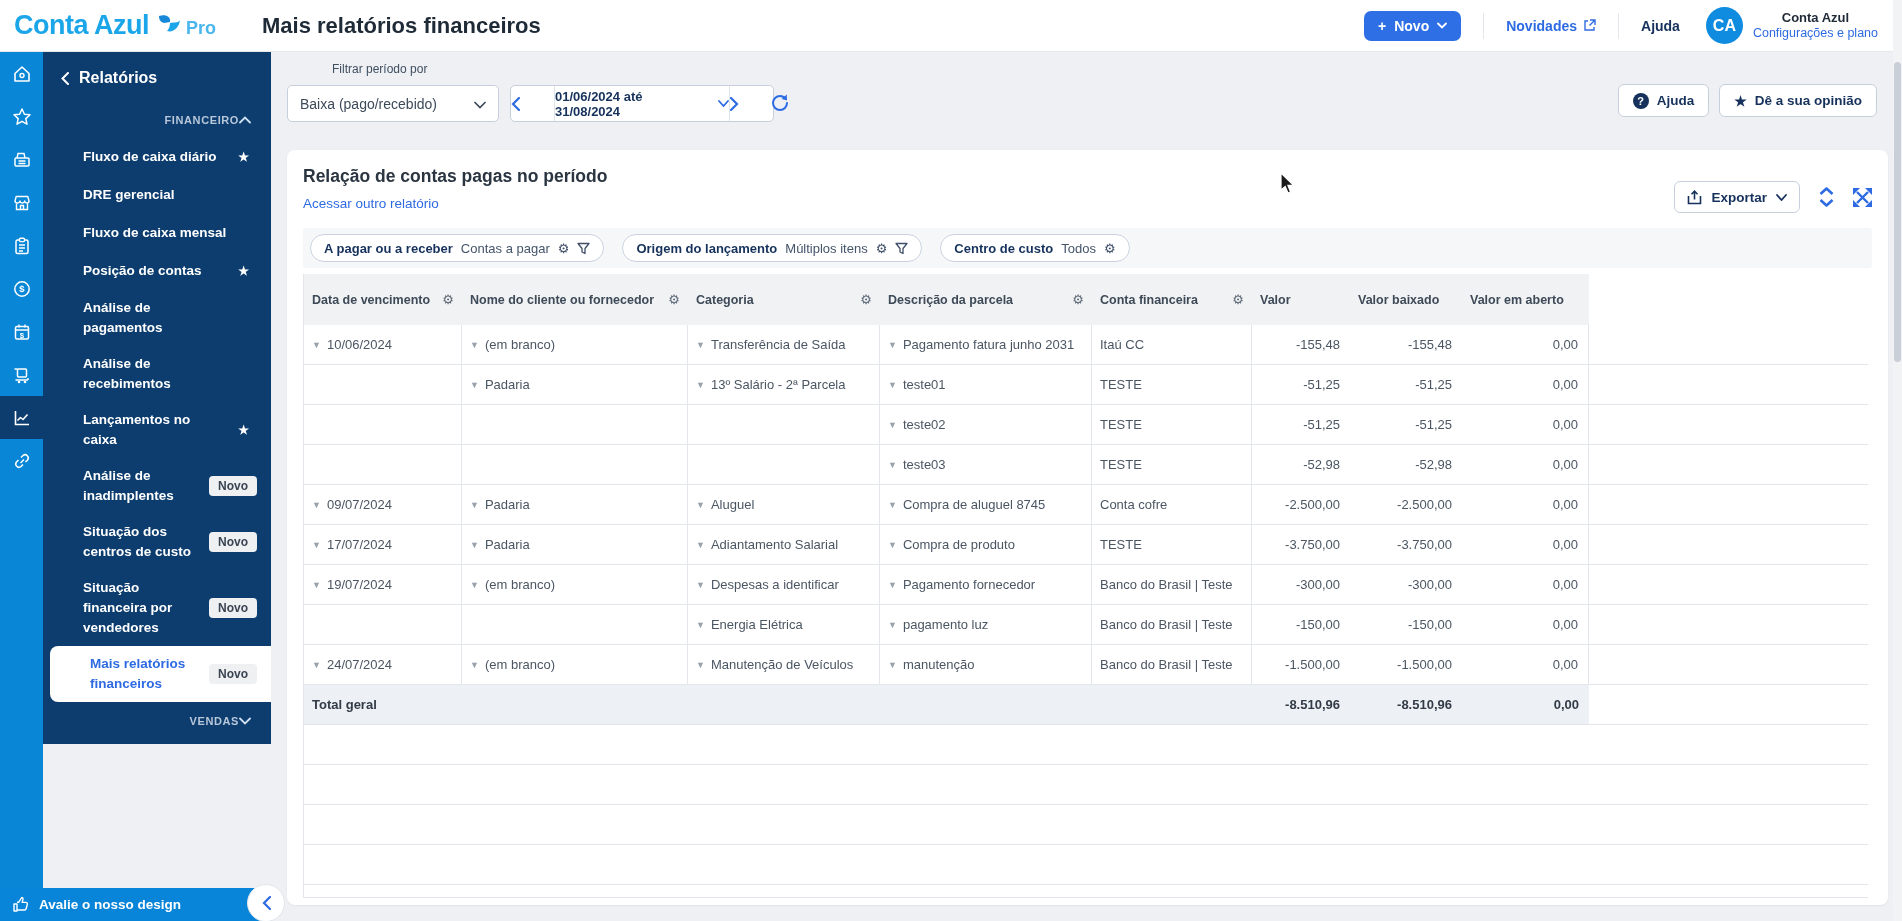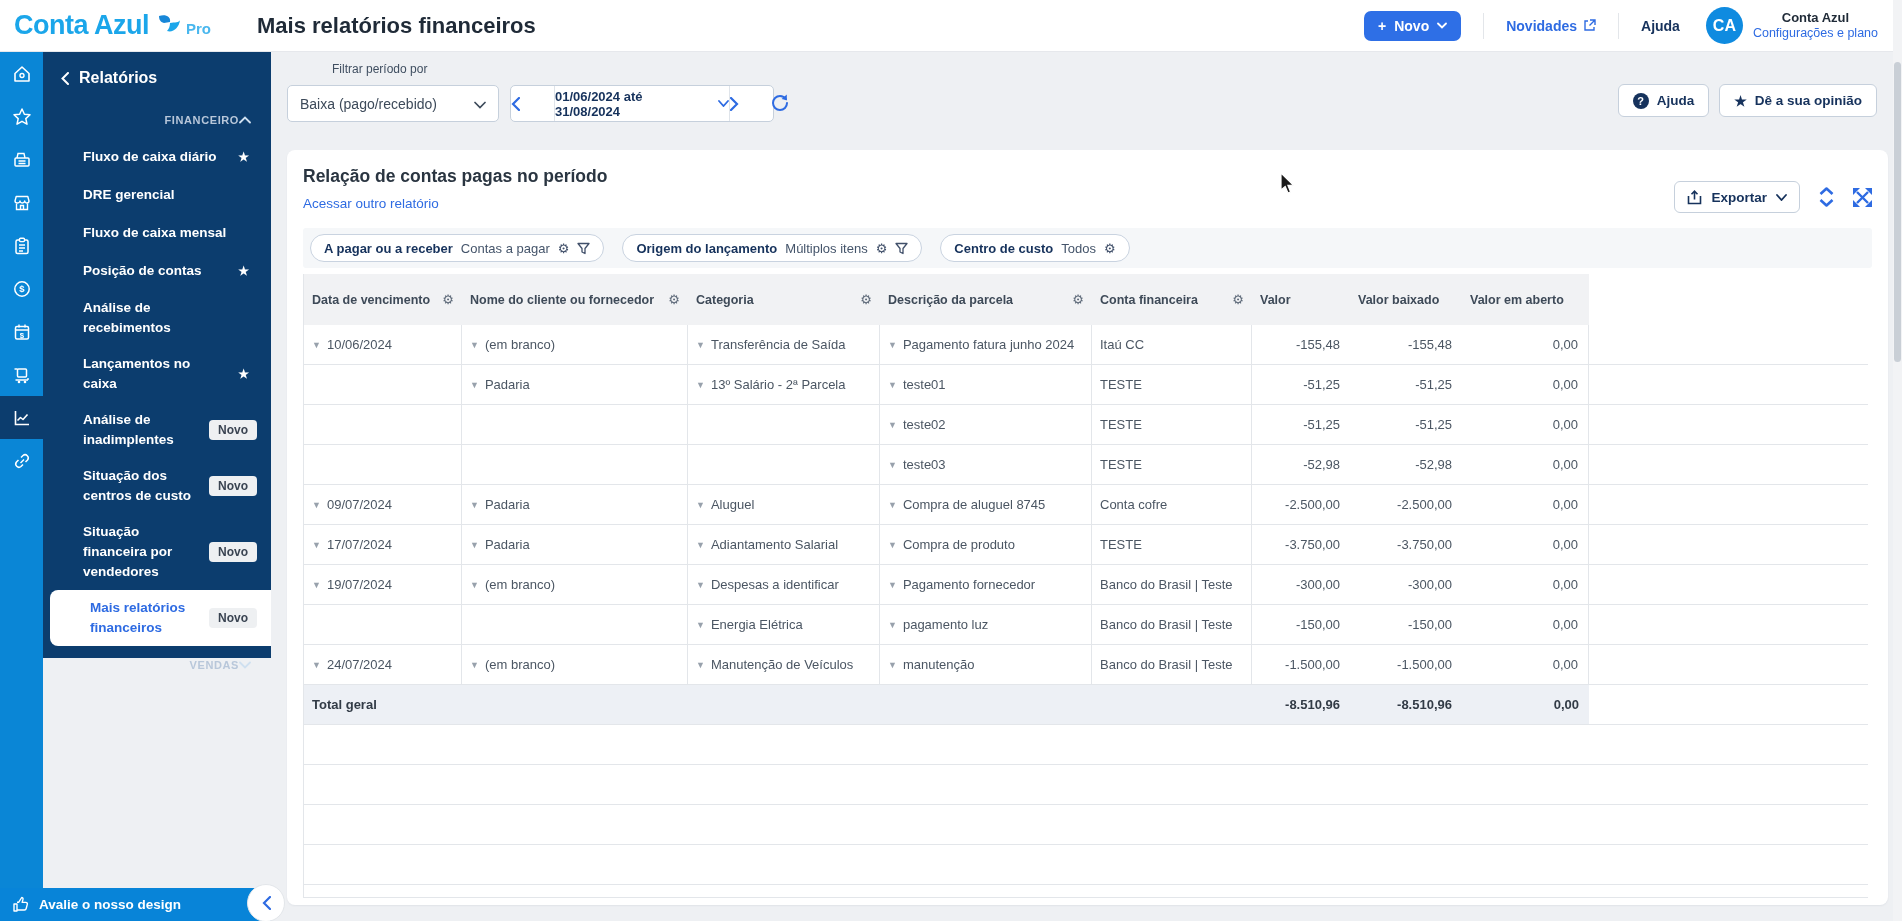--- a/index.html
+++ b/index.html
@@ -7,41 +7,41 @@
   body { font-family:"Liberation Sans", sans-serif; background:#eef0f3; overflow:hidden; }
   .app { position:relative; width:1902px; height:921px; background:#eef0f3; overflow:hidden; }
 
   
   .topbar { position:absolute; left:0; top:0; width:1902px; height:52px; background:#fff;
             border-bottom:1px solid #e6e8ec; display:flex; align-items:center; z-index:30; }
   .logo { display:flex; align-items:baseline; margin-left:14px; white-space:nowrap; }
   .logo .lg { font-size:27px; font-weight:bold; color:#1ba6ea; letter-spacing:-0.5px; }
   .logo .lg.azul { margin-left:6px; }
   .logo-bird { margin-left:8px; align-self:center; }
-  .logo .pro { font-size:15px; font-weight:bold; color:#49b7ee; margin-left:5px; }
+  .logo .pro { font-size:18px; font-weight:bold; color:#49b7ee; margin-left:5px; }
   .page-title { font-size:22px; font-weight:600; color:#1f2a37; margin-left:46px; }
   .topbar-right { margin-left:auto; display:flex; align-items:center; margin-right:24px; }
   .btn-novo { display:flex; align-items:center; gap:8px; background:#2e6fe6; color:#fff; border:none;
               border-radius:7px; height:30px; padding:0 14px; font-size:14px; font-weight:bold; cursor:pointer; }
   .tb-divider { width:1px; height:26px; background:#e3e6ea; margin:0 22px; }
   .tb-link { font-size:14px; font-weight:600; color:#2e6be2; text-decoration:none; display:flex; align-items:center; gap:6px; }
   .tb-link.dark { color:#16325c; }
   .avatar { width:37px; height:37px; border-radius:50%; background:#0f8be0; color:#fff; font-weight:bold;
             font-size:16px; display:flex; align-items:center; justify-content:center; margin-left:26px; }
   .account-text { margin-left:10px; line-height:1.25; }
   .account-name { font-size:13px; font-weight:bold; color:#1f2a37;text-align:center; }
   .account-settings { font-size:12.5px; color:#2e6be2; }
 
   
   .iconrail { position:absolute; left:0; top:52px; width:43px; height:836px; background:#0a86d6; z-index:20; }
   .rail-item { width:43px; height:43px; display:flex; align-items:center; justify-content:center; cursor:pointer; }
   .rail-item.active { background:#0c3d6e; }
 
   
-  .sidemenu { position:absolute; left:43px; top:52px; width:228px; height:606px; background:#0c3d6e; z-index:20; }
+  .sidemenu { position:absolute; left:43px; top:52px; width:228px; height:692px; background:#0c3d6e; z-index:20; }
   .menu-back { display:flex; align-items:center; gap:10px; color:#fff; font-size:16px; font-weight:bold;
                padding:17px 0 0 18px; cursor:pointer; }
   .menu-section { display:flex; align-items:center; justify-content:flex-end; padding:0 20px 0 24px;
                   height:37px; color:#b8c7da; font-size:11px; font-weight:bold; letter-spacing:0.6px; cursor:pointer; }
   .menu-section.first { margin-top:14px; }
   .menu-item { position:relative; display:flex; align-items:center; padding:0 14px 0 40px;
                min-height:38px; color:#fff; font-size:13.5px; font-weight:600; cursor:pointer; }
   .menu-item .mi-label { flex:1; line-height:20px; padding:8px 6px 8px 0; max-width:150px; }
   .menu-item .star { color:#fff; font-size:12px; margin-left:auto; margin-right:8px; }
   .badge-novo { background:#eef0f2; color:#3a4452; font-size:12px; font-weight:600; border-radius:4px;
@@ -253,20 +253,23 @@
         </div>
         <div class="menu-item">
           <span class="mi-label">DRE gerencial</span>
         </div>
         <div class="menu-item">
           <span class="mi-label">Fluxo de caixa mensal</span>
         </div>
         <div class="menu-item">
           <span class="mi-label">Posição de contas</span>
           <span class="star">★</span>
+        </div>
+        <div class="menu-item">
+          <span class="mi-label">Análise de pagamentos</span>
         </div>
         <div class="menu-item">
           <span class="mi-label">Análise de recebimentos</span>
         </div>
         <div class="menu-item">
           <span class="mi-label">Lançamentos no caixa</span>
           <span class="star">★</span>
         </div>
         <div class="menu-item">
           <span class="mi-label">Análise de inadimplentes</span>
@@ -455,21 +458,21 @@
             <div class="pcell vline">
               <span class="tri">▼</span>
               <span>(em branco)</span>
             </div>
             <div class="pcell vline">
               <span class="tri">▼</span>
               <span>Transferência de Saída</span>
             </div>
             <div class="pcell vline">
               <span class="tri">▼</span>
-              <span>Pagamento fatura junho 2024</span>
+              <span>Pagamento fatura junho 2031</span>
             </div>
             <div class="pcell vline">
               <span>Itaú CC</span>
             </div>
             <div class="pcell num">
               <span>-155,48</span>
             </div>
             <div class="pcell num">
               <span>-155,48</span>
             </div>

